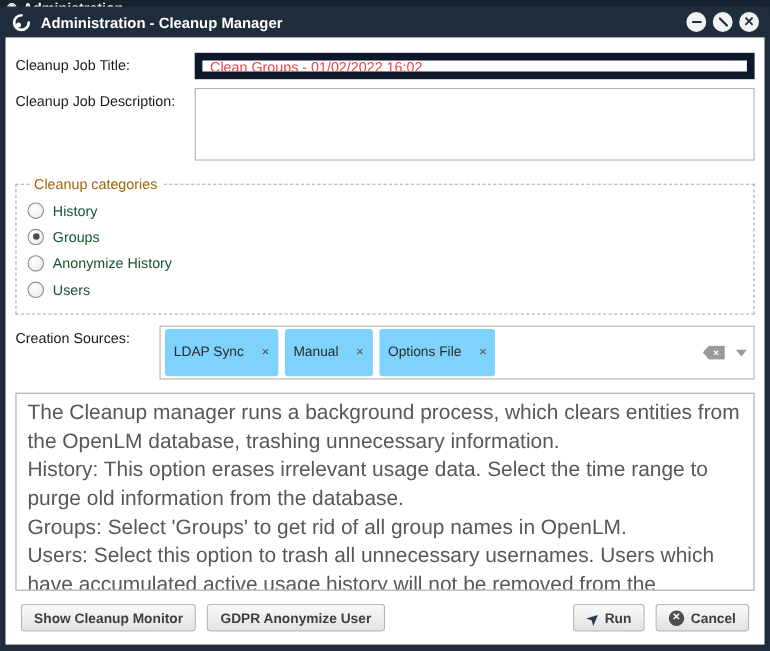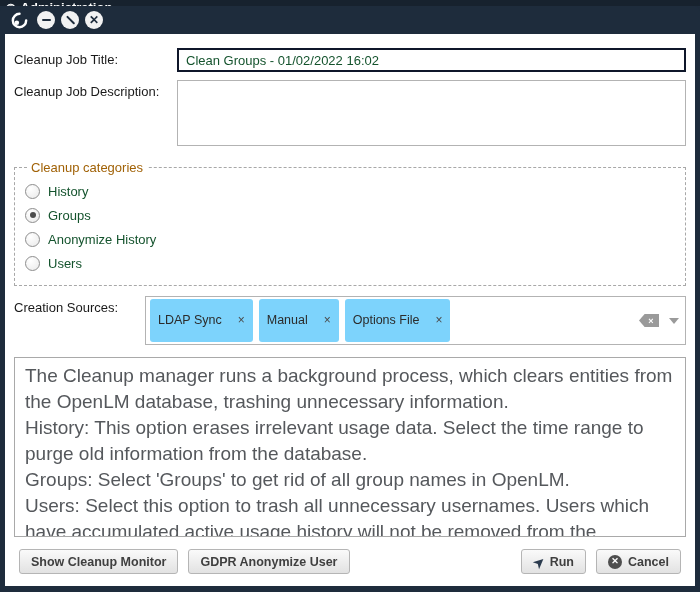--- a/index.html
+++ b/index.html
@@ -55,23 +55,23 @@
   .form-row { display:flex; align-items:flex-start; }
   .form-row + .form-row { margin-top:8px; }
   .lbl {
     font-size:13px; color:#1a1a1a; padding-top:4px;
     flex:0 0 auto;
   }
   .lbl-wide { width:163px; }
   .lbl-src { width:131px; }
   .text-input {
     flex:1 1 auto; height:24px;
-    border:2px solid #0f172a; border-radius:0;
-    font-family:"Liberation Sans", sans-serif;
-    font-size:13px; color:#14532d; padding:2px 7px;
+    border:7px solid #0f172a; border-radius:0;
+    font-family:"Liberation Sans", sans-serif;
+    font-size:13px; color:#ef4444; padding:2px 7px;
     outline:none;
   }
   .textarea {
     flex:1 1 auto; height:66px; resize:none;
     border:1px solid #b3b3b3;
     font-family:"Liberation Sans", sans-serif;
     font-size:13px; color:#333; padding:3px 7px;
     outline:none;
   }
   
@@ -165,20 +165,21 @@
   <span>Administration</span>
 </div>
 
 <div class="dialog">
 
   <div class="titlebar">
     <svg class="logo" viewBox="0 0 20 20">
       <path d="M10 3 A 7 7 0 1 0 17 10" stroke="#ffffff" stroke-width="2.6" fill="none" stroke-linecap="round"></path>
       <circle cx="7.2" cy="12.4" r="2.4" fill="#ffffff"></circle>
     </svg>
+    <span class="title-text">Administration - Cleanup Manager</span>
     <div class="win-controls">
       <span class="win-btn" title="Minimize">
           <span class="bar"></span>
         </span>
       <span class="win-btn" title="Collapse">
           <span class="bar diag"></span>
         </span>
       <span class="win-btn" title="Close">
           <span class="x-glyph">✕</span>
         </span>

